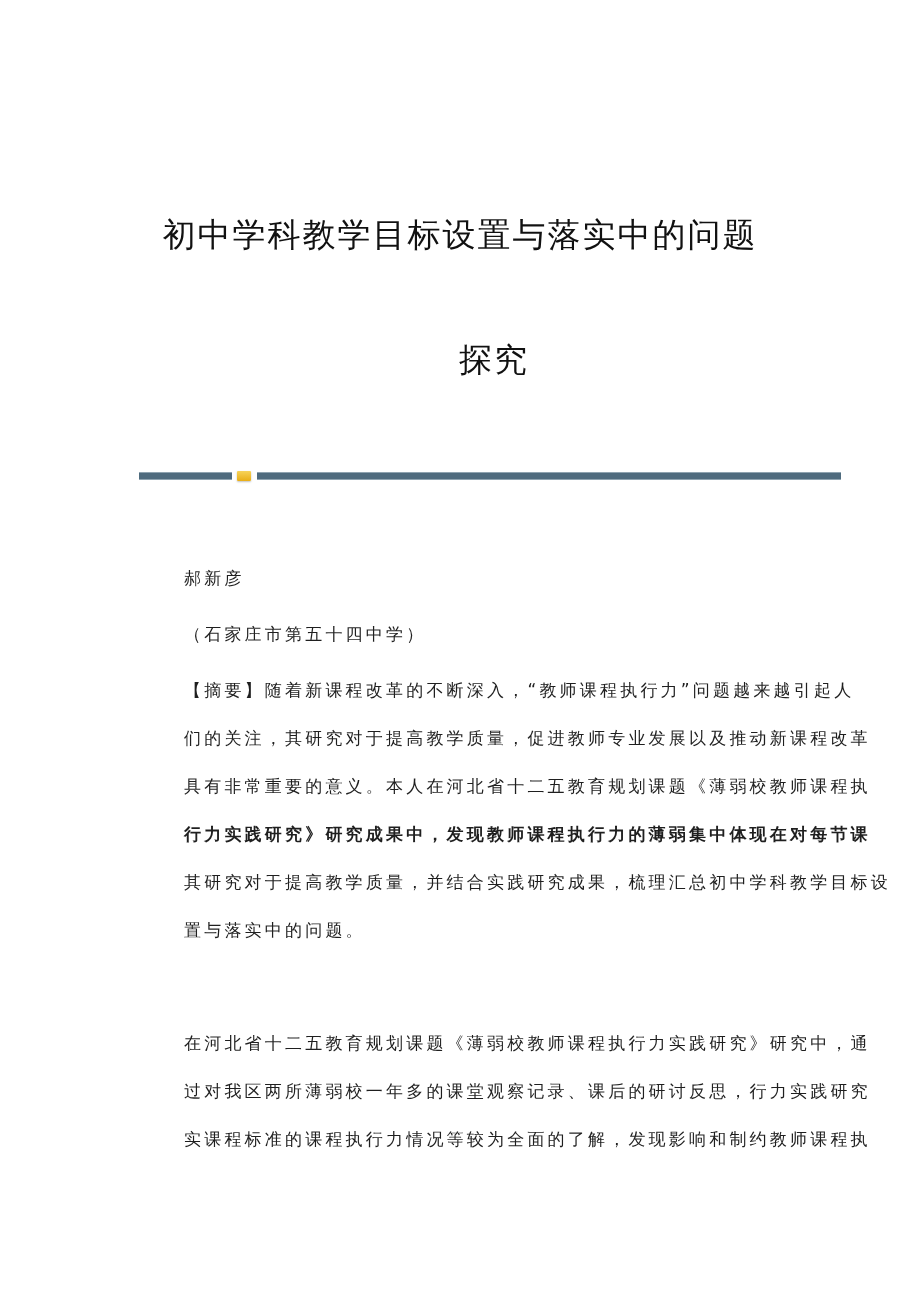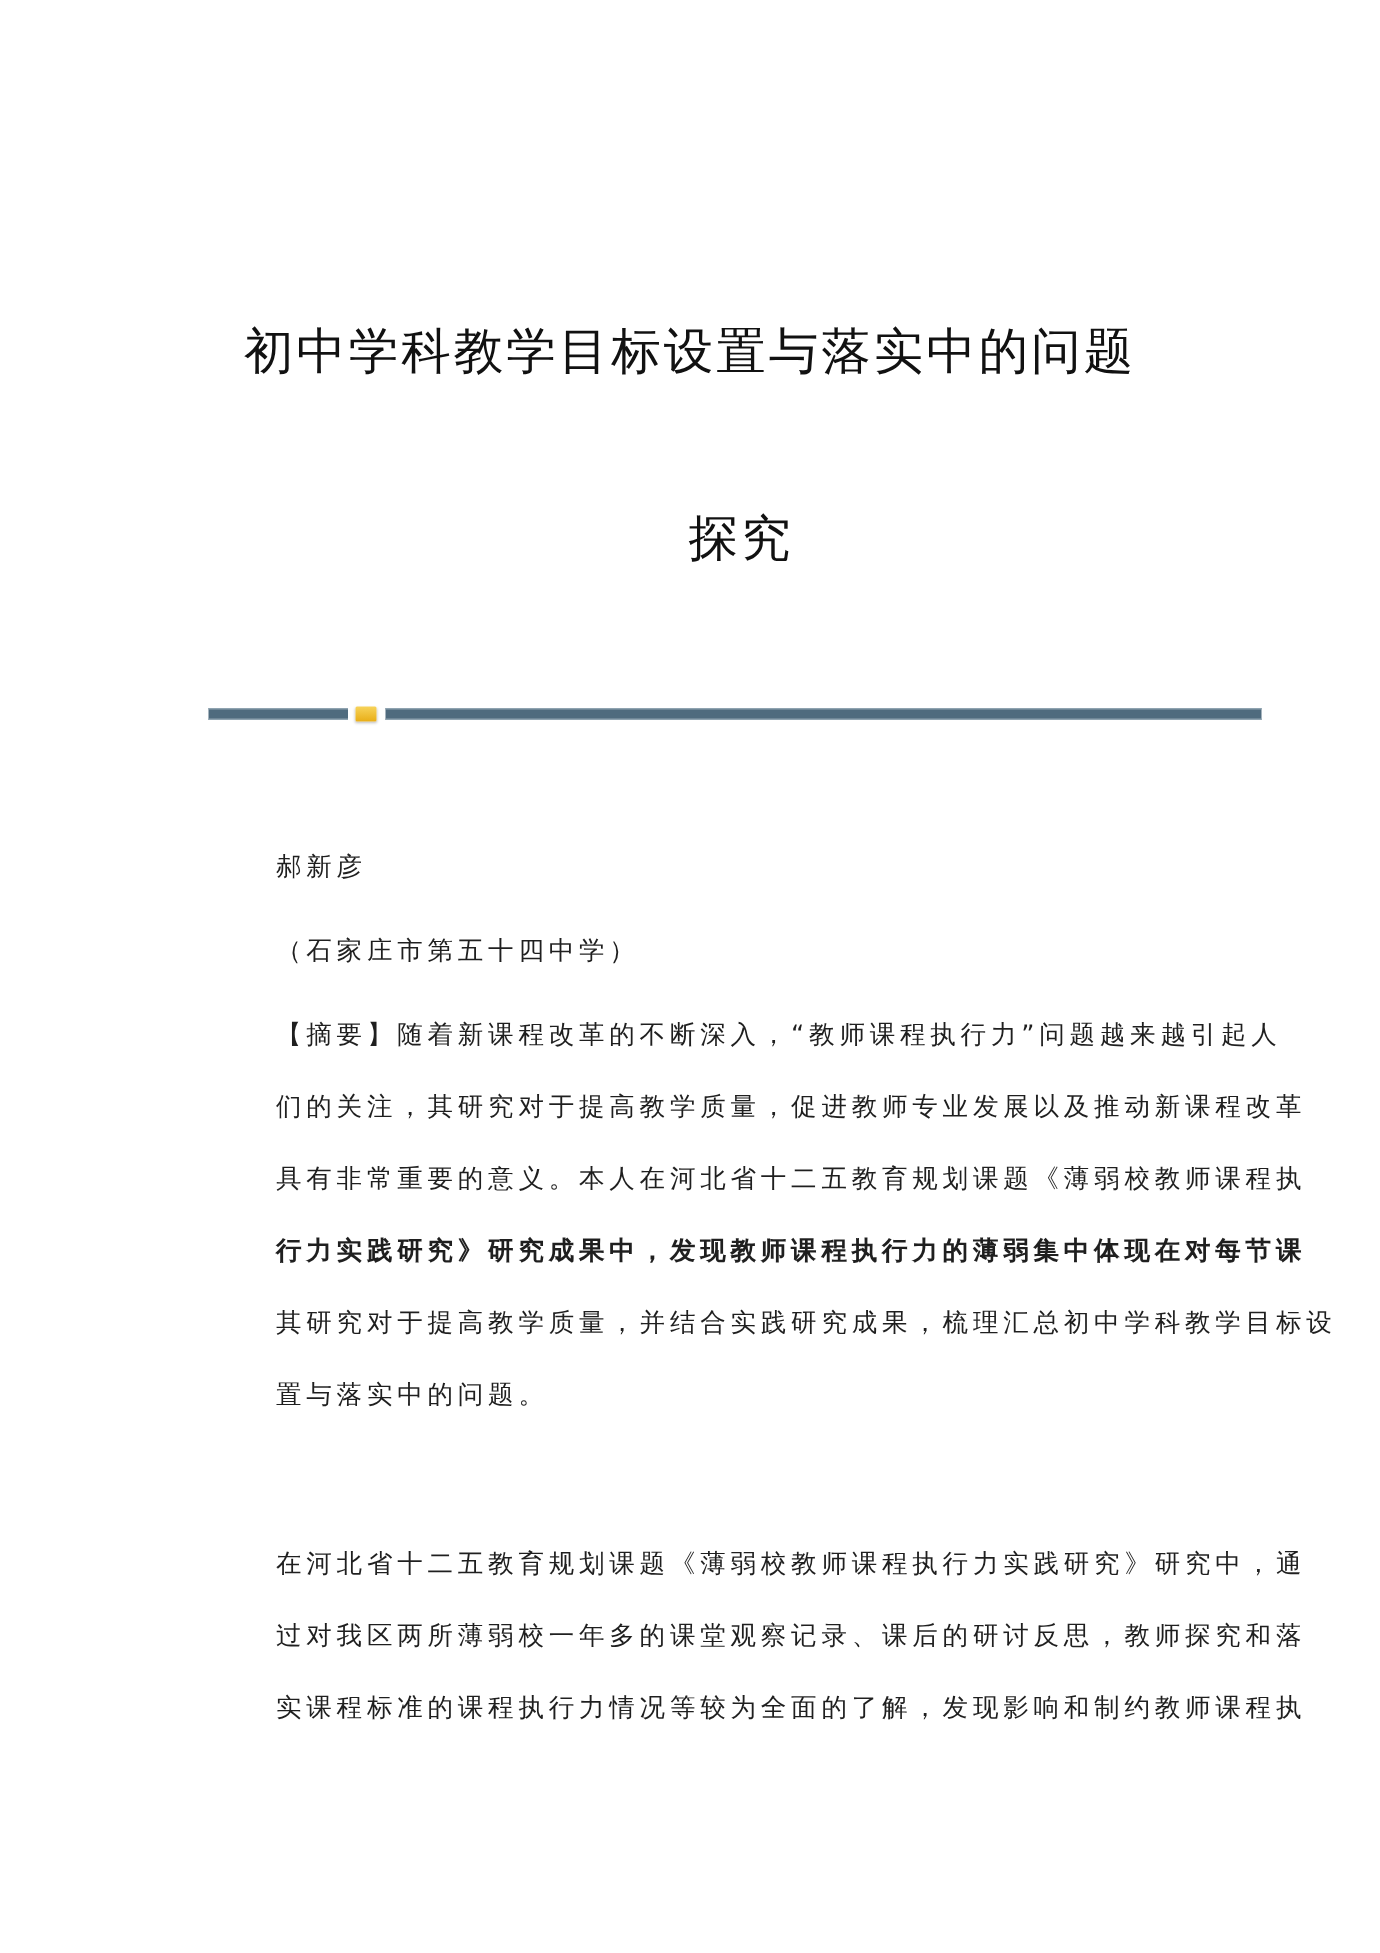--- a/index.html
+++ b/index.html
@@ -24,21 +24,21 @@
     }
     .title-line {
       position: absolute;
       left: 0;
       width: 920px;
       text-align: center;
       font-size: 33px;
       line-height: 40px;
       letter-spacing: 2px;
       color: #111111;
-      font-family: Liberation Serif, serif;
+      font-family: Liberation Sans, sans-serif;
       font-weight: normal;
     }
     .title-line.l1 { top: 193px; }
     .title-line.l2 { top: 318px; margin-left: 34px; }
 
     .divider {
       position: absolute;
       top: 471px;
       left: 139px;
       width: 702px;
@@ -97,16 +97,16 @@
 
   <div class="text-line" style="top:678px;">【摘要】随着新课程改革的不断深入，“教师课程执行力”问题越来越引起人</div>
   <div class="text-line" style="top:726px;">们的关注，其研究对于提高教学质量，促进教师专业发展以及推动新课程改革</div>
   <div class="text-line" style="top:774px;">具有非常重要的意义。本人在河北省十二五教育规划课题《薄弱校教师课程执</div>
   <div class="text-line" style="top:822px;font-weight:bold;">行力实践研究》研究成果中，发现教师课程执行力的薄弱集中体现在对每节课</div>
   <div class="text-line" style="top:870px;">其研究对于提高教学质量，并结合实践研究成果，梳理汇总初中学科教学目标设</div>
   <div class="text-line" style="top:918px;">置与落实中的问题。</div>
 
 
   <div class="text-line" style="top:1031px;">在河北省十二五教育规划课题《薄弱校教师课程执行力实践研究》研究中，通</div>
-  <div class="text-line" style="top:1079px;">过对我区两所薄弱校一年多的课堂观察记录、课后的研讨反思，教师探究和落</div>
+  <div class="text-line" style="top:1079px;">过对我区两所薄弱校一年多的课堂观察记录、课后的研讨反思，行力实践研究</div>
   <div class="text-line" style="top:1127px;">实课程标准的课程执行力情况等较为全面的了解，发现影响和制约教师课程执</div>
 
 </div>
 
 </body></html>

